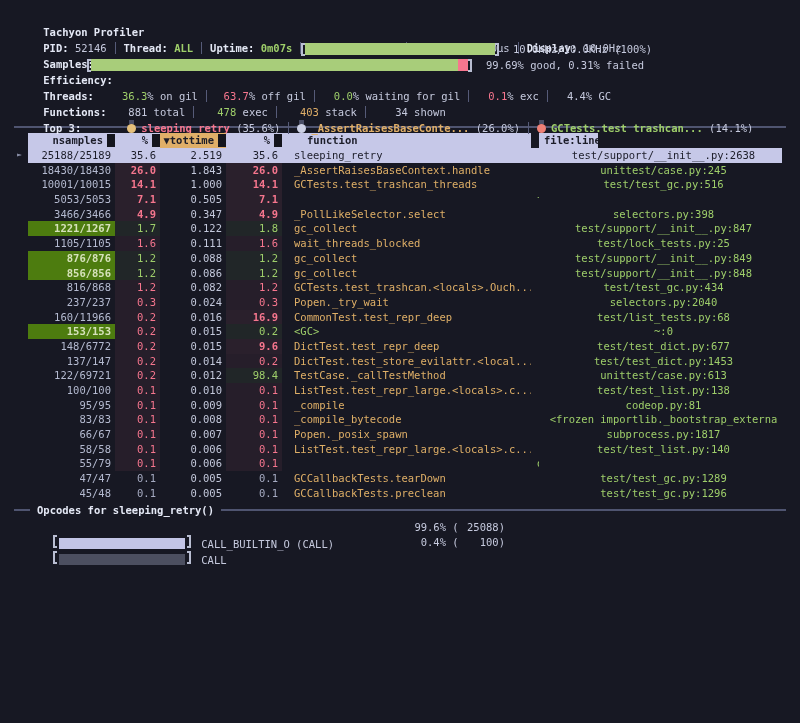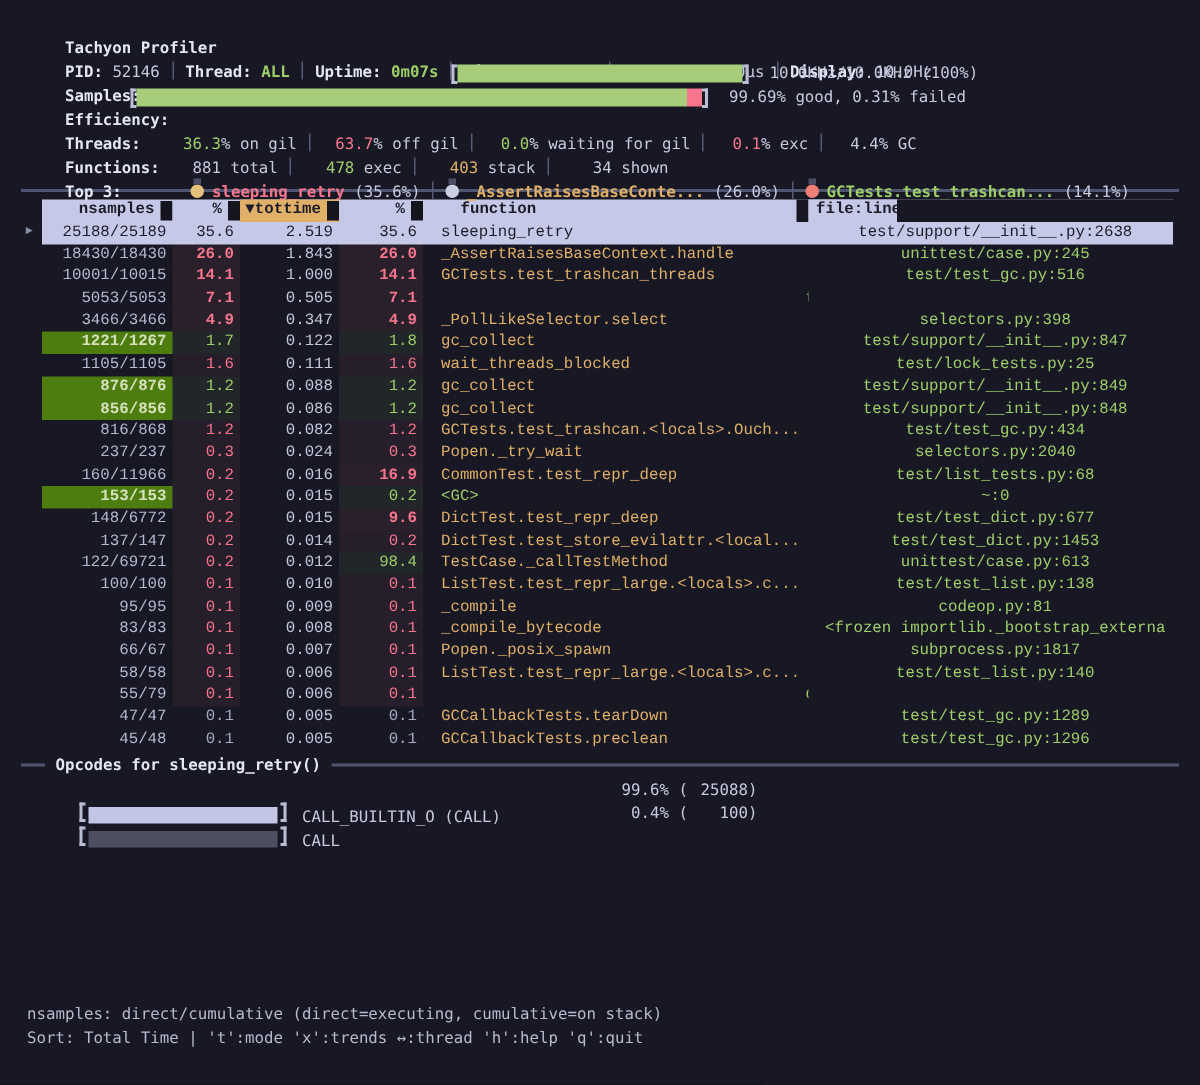--- a/index.html
+++ b/index.html
@@ -25,21 +25,21 @@
   .sfill{width:190px;}
   .efill{width:367px;}
   .epink{width:10px;height:12px;background:#f7768e;}
   .bartext{margin-left:14px;color:#c6cade;}
   .medal{display:inline-block;width:9px;height:9px;border-radius:50%;margin:0 5px 0 0;position:relative;vertical-align:-1px;}
   .medal::before{content:"";position:absolute;top:-4px;left:2px;width:5px;height:4px;background:#4a4e66;}
   .medal.gold{background:#e5c07b;} .medal.silver{background:#ccd0e4;} .medal.bronze{background:#ef8076;}
   .topname{font-weight:bold;}
   .sepline{height:2px;background:#4f5470;margin:6px 14px 5px 14px;}
   
-  .table{margin-left:28px;width:754px;font-family:Liberation Mono, monospace;}
+  .table{margin-left:28px;width:754px;}
   .thead{display:grid;grid-template-columns:87px 45px 66px 56px 12px 237px 8px 59px 1fr;
     height:15px;line-height:15px;background:#c6c8e8;color:#1c1d29;font-weight:bold;}
   .hc{position:relative;overflow:hidden;}
   .hc.r{text-align:right;padding-right:12px;box-sizing:border-box;}
   .hc.hb::after{content:"";position:absolute;right:0;top:1px;bottom:1px;width:8px;background:#14151d;}
   .hc.tot{background:#e0af68;}
   .hc.fn{padding-left:13px;}
   .hc.file{padding-left:5px;background:#c6c8e8;}
   .hc.dgap,.hc.hrest{background:#171823;}
   .tbody{display:block;}
@@ -406,18 +406,14 @@
 
   <div class="oprow">
     <span class="obr l"></span><span class="obar lav"></span><span class="obr r"></span><span class="oname">CALL_BUILTIN_O (CALL)</span>
     <span class="ostats"><span class="opct">99.6%</span><span> (</span><span class="ocount">25088</span><span>)</span></span>
   </div>
   <div class="oprow">
     <span class="obr l"></span><span class="obar gray"></span><span class="obr r"></span><span class="oname">CALL</span>
     <span class="ostats"><span class="opct">0.4%</span><span> (</span><span class="ocount">100</span><span>)</span></span>
   </div>
 
-  <div class="footer">
-    <div class="fline">nsamples: direct/cumulative (direct=executing, cumulative=on stack)</div>
-    <div class="fline">Sort: Total Time | 't':mode 'x':trends ↔:thread 'h':help 'q':quit</div>
-  </div>
 
 </div>
 
 </body></html>

